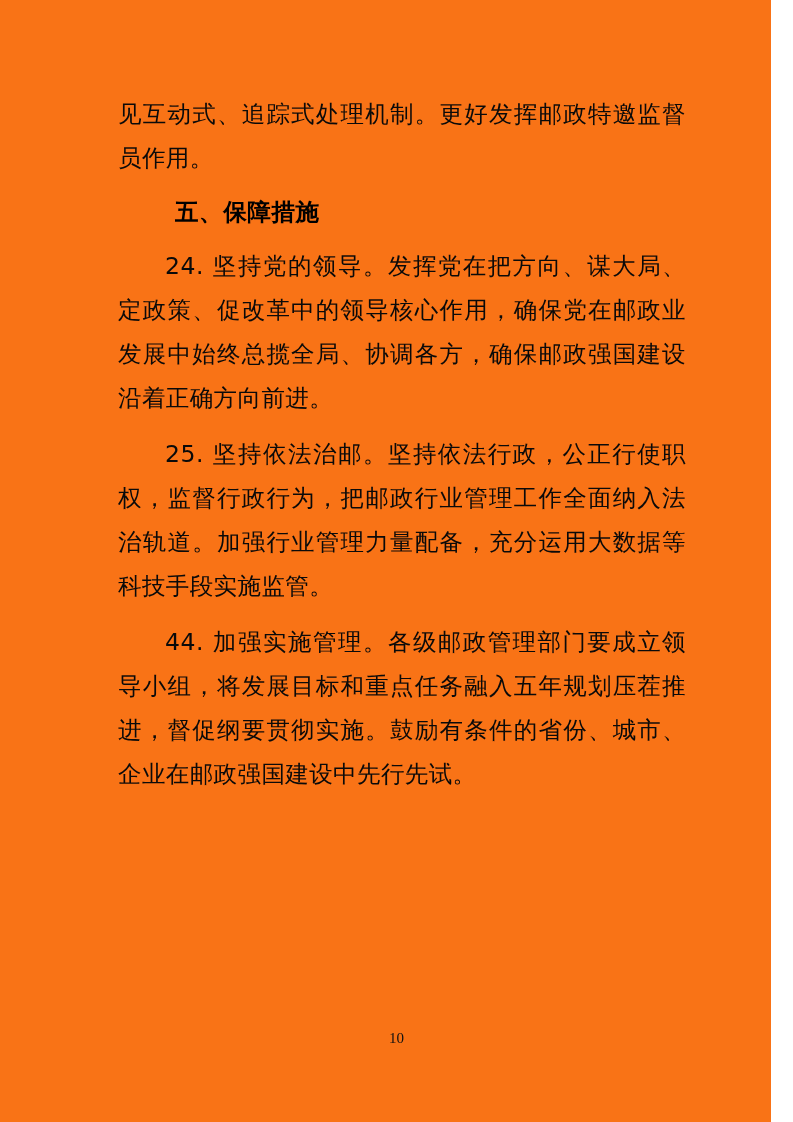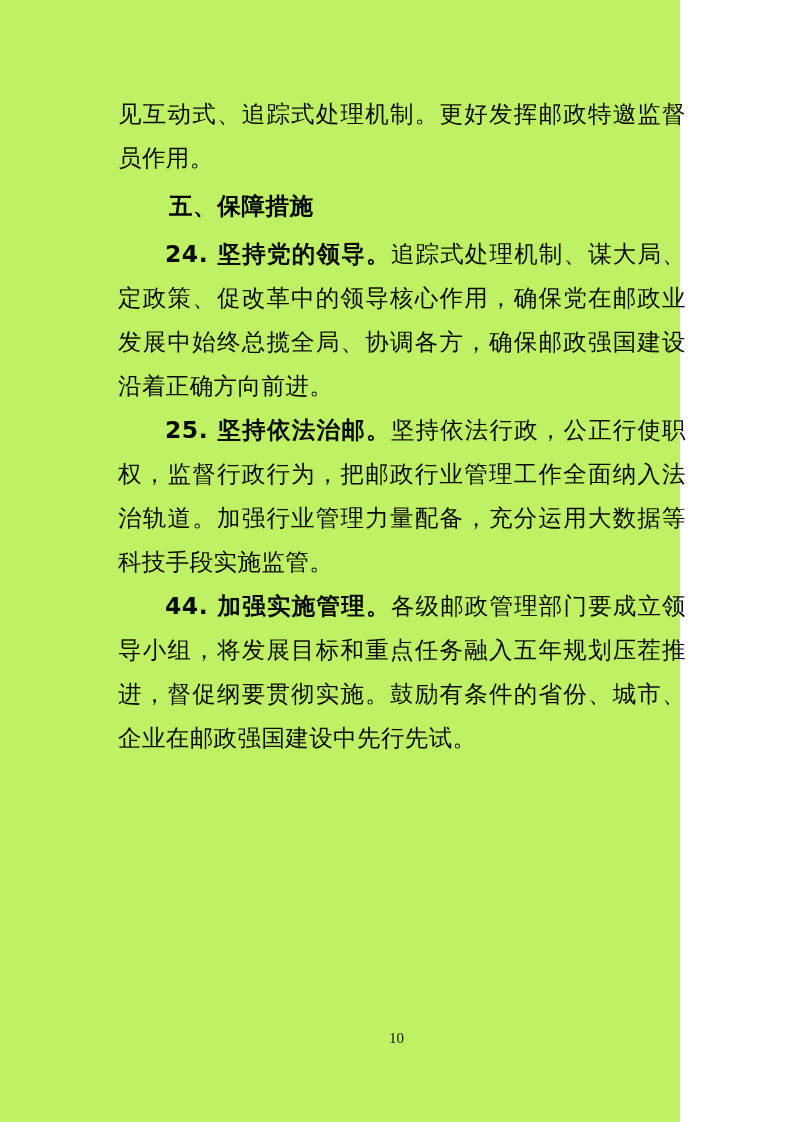--- a/index.html
+++ b/index.html
@@ -12,56 +12,56 @@
     height: 1122px;
     font-family: "DejaVu Sans", sans-serif;
     color: #000000;
     position: relative;
     overflow: hidden;
   }
   .page {
     position: absolute;
     left: 0;
     top: 0;
-    width: 680px;
+    width: 771px;
     height: 1122px;
-    background: #bef264;
+    background: #f97316;
   }
   .content {
     position: absolute;
     left: 118px;
     top: 92px;
     width: 568px;
   }
   .para {
     font-size: 23.5px;
     line-height: 44px;
     letter-spacing: 0.4px;
     text-align: justify;
     text-justify: inter-ideograph;
     margin: 0;
     color: #0a0a0a;
   }
   .para + .para {
-    margin-top: 0;
+    margin-top: 12px;
   }
   .indent {
     text-indent: 47px;
   }
   .heading {
     font-size: 23.5px;
     line-height: 44px;
     font-weight: bold;
     text-indent: 47px;
-    margin: 4px;
+    margin: 10px;
     color: #000000;
     letter-spacing: 0.6px;
   }
   .lead {
-    font-weight: bold;
+    font-weight: normal;
     letter-spacing: 0.5px;
   }
   .footer {
     position: absolute;
     left: 0;
     top: 1030px;
     width: 793px;
     text-align: center;
     font-size: 15px;
     font-family: "Liberation Serif", serif;
@@ -76,21 +76,21 @@
 
     <p class="para">
       <span>见互动式、追踪式处理机制。更好发挥邮政特邀监督员作用。</span>
     </p>
 
     <p class="heading">
       <span>五、保障措施</span>
     </p>
 
     <p class="para indent">
-      <span class="lead">24. 坚持党的领导。</span><span>追踪式处理机制、谋大局、定政策、促改革中的领导核心作用，确保党在邮政业发展中始终总揽全局、协调各方，确保邮政强国建设沿着正确方向前进。</span>
+      <span class="lead">24. 坚持党的领导。</span><span>发挥党在把方向、谋大局、定政策、促改革中的领导核心作用，确保党在邮政业发展中始终总揽全局、协调各方，确保邮政强国建设沿着正确方向前进。</span>
     </p>
 
     <p class="para indent">
       <span class="lead">25. 坚持依法治邮。</span><span>坚持依法行政，公正行使职权，监督行政行为，把邮政行业管理工作全面纳入法治轨道。加强行业管理力量配备，充分运用大数据等科技手段实施监管。</span>
     </p>
 
 
 
     <p class="para indent">
       <span class="lead">44. 加强实施管理。</span><span>各级邮政管理部门要成立领导小组，将发展目标和重点任务融入五年规划压茬推进，督促纲要贯彻实施。鼓励有条件的省份、城市、企业在邮政强国建设中先行先试。</span>

